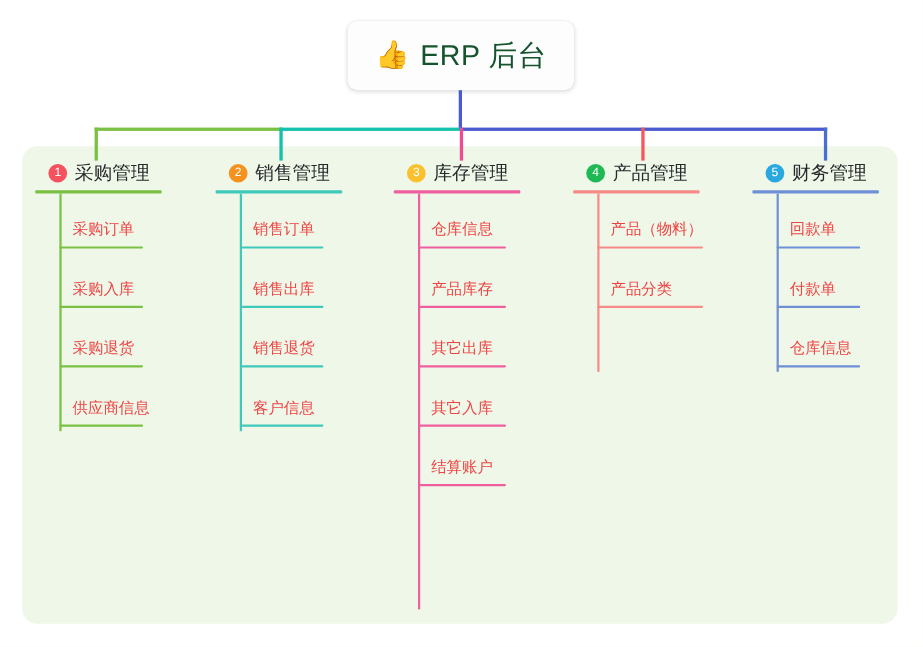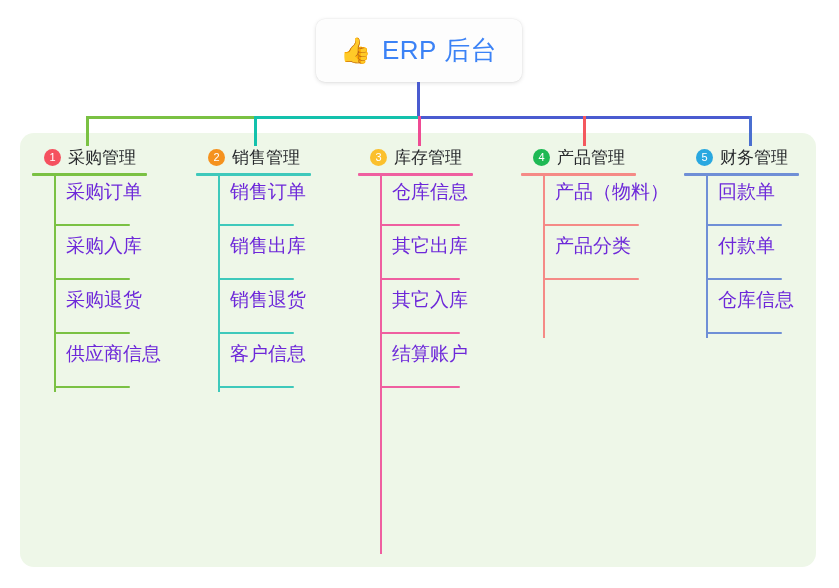--- a/index.html
+++ b/index.html
@@ -19,21 +19,21 @@
     width:206px; height:63px;
     background:#fdfdfd;
     border-radius:9px;
     box-shadow:0 1px 4px rgba(0,0,0,.13), 0 0 0 .5px rgba(0,0,0,.035);
     display:flex;align-items:center;justify-content:center;
     gap:10px;
     box-sizing:border-box;
   }
   .title-emoji{font-size:25px;line-height:1;display:block;}
   .title-text{
-    font-size:26px;color:#3b82f6;letter-spacing:.5px;white-space:nowrap;
+    font-size:26px;color:#14532d;letter-spacing:.5px;white-space:nowrap;
   }
 
   
   .conn{position:absolute;}
 
   
   .panel{
     position:absolute;
     left:20px; top:133px;
     width:796px; height:434px;
@@ -57,22 +57,22 @@
     box-sizing:border-box;
   }
   .col-title{font-size:17px;color:#26282b;white-space:nowrap;}
   .head-rule{height:3px;margin-top:5px;border-radius:1px;}
 
   
   .items{position:relative;margin-top:0;}
   .spine{position:absolute;left:22px;top:0;width:2px;}
   .item{position:relative;height:54px;}
   .item-text{
-    position:absolute;left:34px;bottom:25px;
-    font-size:19px;color:#6d28d9;white-space:nowrap;
+    position:absolute;left:34px;bottom:12px;
+    font-size:14px;color:#ef4444;white-space:nowrap;
   }
   .item-rule{
     position:absolute;left:22px;bottom:4px;height:2px;border-radius:1px;
   }
 </style>
 </head>
 <body>
 
 <div id="root">
 
@@ -154,20 +154,24 @@
           <span class="col-title">库存管理</span>
         </div>
         <div class="head-rule" style="width: 115px; background: rgb(239, 95, 160);"></div>
         <div class="items">
           <div class="spine" style="background: rgb(239, 95, 160); height: 378px;"></div>
           <div class="item">
             <span class="item-text">仓库信息</span>
             <div class="item-rule" style="width: 80px; background: rgb(239, 95, 160);"></div>
           </div>
           <div class="item">
+            <span class="item-text">产品库存</span>
+            <div class="item-rule" style="width: 80px; background: rgb(239, 95, 160);"></div>
+          </div>
+          <div class="item">
             <span class="item-text">其它出库</span>
             <div class="item-rule" style="width: 80px; background: rgb(239, 95, 160);"></div>
           </div>
           <div class="item">
             <span class="item-text">其它入库</span>
             <div class="item-rule" style="width: 80px; background: rgb(239, 95, 160);"></div>
           </div>
           <div class="item">
             <span class="item-text">结算账户</span>
             <div class="item-rule" style="width: 80px; background: rgb(239, 95, 160);"></div>

